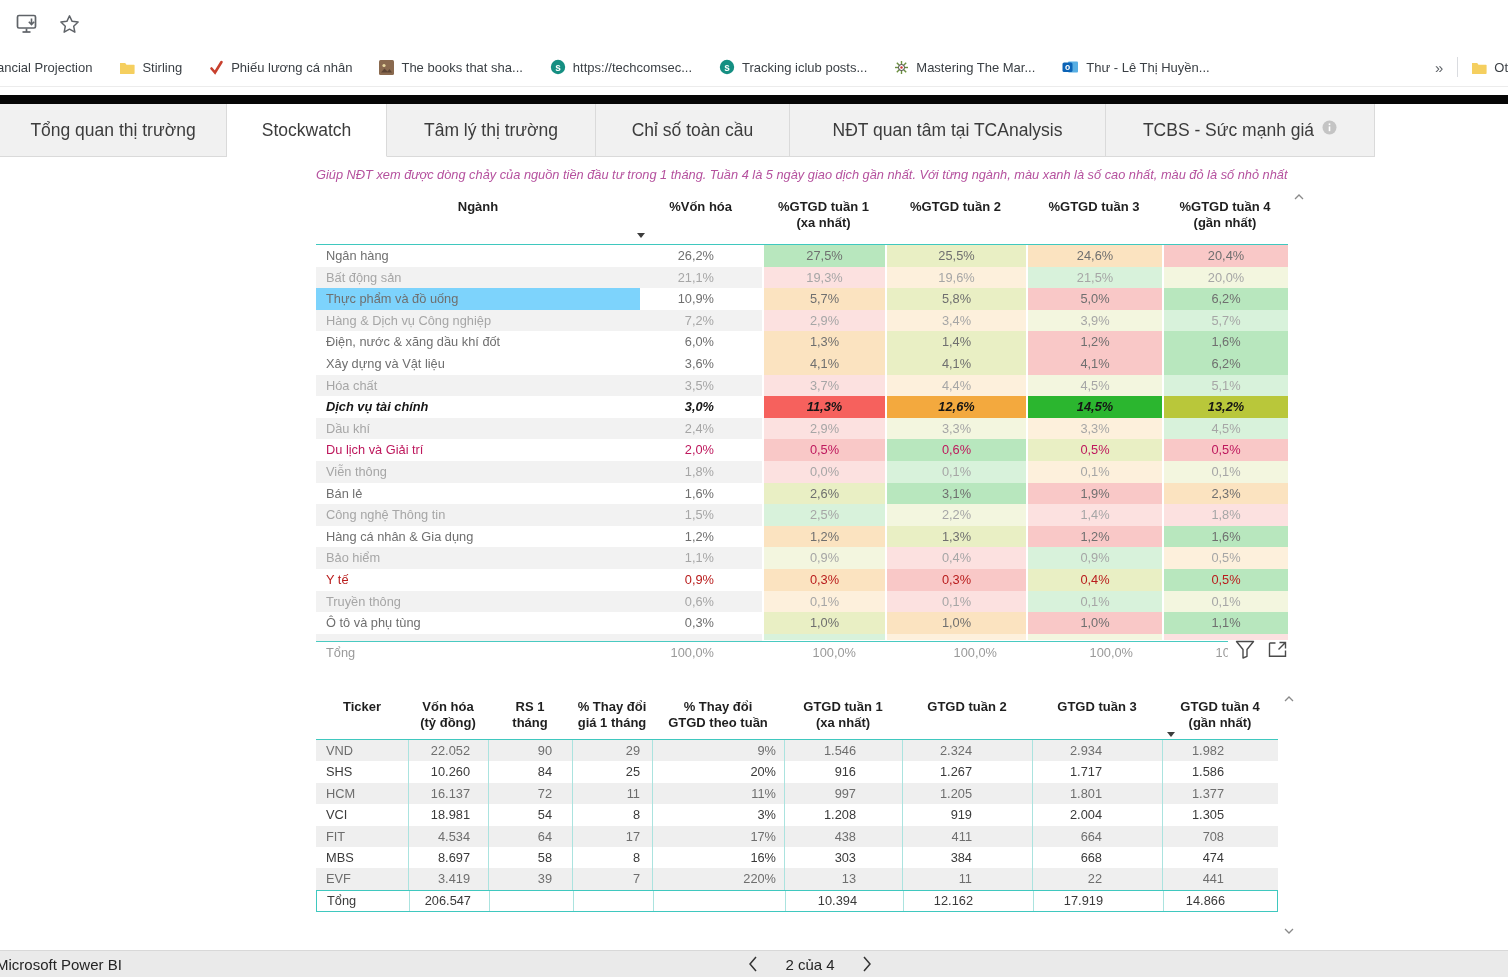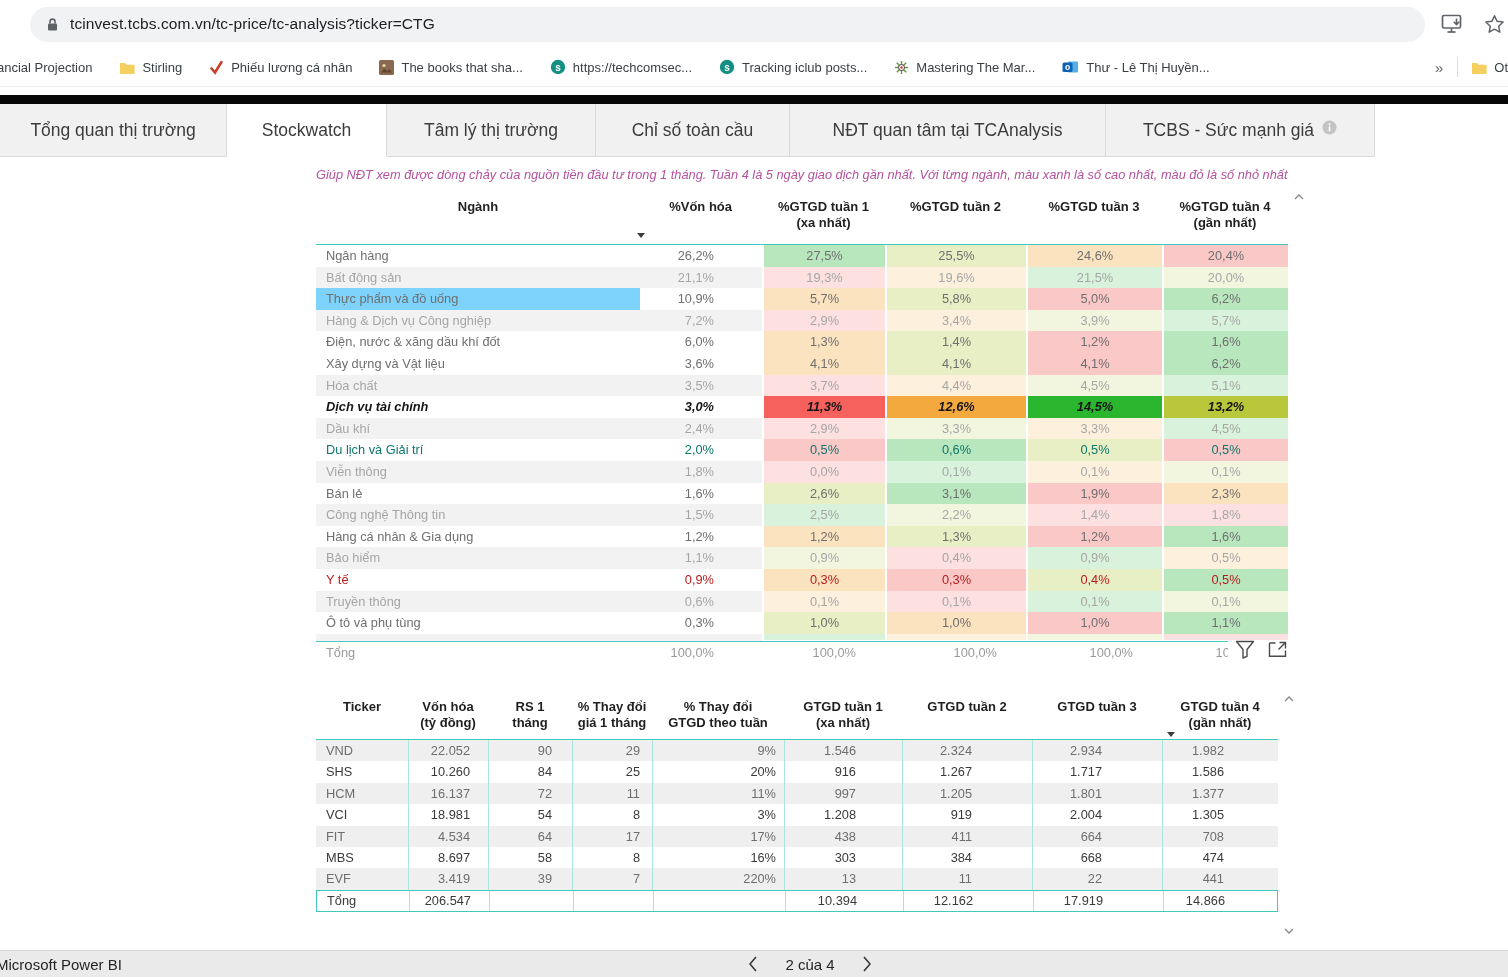--- a/index.html
+++ b/index.html
@@ -85,29 +85,20 @@
   .brand { margin-left:-4px; white-space:nowrap; }
   .pager { position:absolute; left:0; right:0; display:flex; justify-content:center; align-items:center; gap:27px; padding-left:112px; }
   .pager .pg { font-size:15px; color:#252525; }
   .pgbtn { display:flex; align-items:center; cursor:pointer; }
 </style>
 </head>
 <body>
 
 <div class="chrome">
   <div class="urlrow">
-    <div class="urlpill">
-      <span class="chromeicon">
-        <svg width="13" height="15" viewBox="0 0 13 15">
-            <rect x="2" y="6.5" width="9" height="7" rx="1.2" fill="#5f6368"></rect>
-            <path d="M4 6.5V4.6a2.5 2.5 0 0 1 5 0v1.9" stroke="#5f6368" stroke-width="1.6" fill="none"></path>
-          </svg>
-      </span>
-      <span class="urltext">tcinvest.tcbs.com.vn/tc-price/tc-analysis?ticker=CTG</span>
-    </div>
     <span class="chromeicon ci-send">
       <svg width="23" height="20" viewBox="0 0 23 20">
           <rect x="1.5" y="1.5" width="18" height="12.5" rx="1.5" stroke="#5f6368" stroke-width="1.7" fill="none"></rect>
           <path d="M6.5 18h8" stroke="#5f6368" stroke-width="1.7"></path>
           <path d="M10.5 14.5V18" stroke="#5f6368" stroke-width="1.7"></path>
           <path d="M15.5 4.5v5.5M12.8 7.8l2.7 2.7 2.7-2.7" stroke="#5f6368" stroke-width="1.6" fill="none"></path>
         </svg>
     </span>
     <span class="chromeicon ci-star">
       <svg width="21" height="21" viewBox="0 0 20 20">
@@ -319,21 +310,21 @@
           <div class="cell-heat" style="background: rgb(185, 199, 58);">13,2%</div>
         </div>
         <div class="t1grid t1row" style="color: rgb(166, 166, 166);">
           <div class="cell-name" style="background: rgb(242, 242, 242);">Dầu khí</div>
           <div class="cell-cap" style="background: rgb(242, 242, 242);">2,4%</div>
           <div class="cell-heat" style="background: rgb(252, 225, 224);">2,9%</div>
           <div class="cell-heat" style="background: rgb(243, 246, 223);">3,3%</div>
           <div class="cell-heat" style="background: rgb(253, 240, 220);">3,3%</div>
           <div class="cell-heat" style="background: rgb(216, 242, 219);">4,5%</div>
         </div>
-        <div class="t1grid t1row" style="color: #0f766e;">
+        <div class="t1grid t1row" style="color: #be185d;">
           <div class="cell-name" style="background: rgb(255, 255, 255);">Du lịch và Giải trí</div>
           <div class="cell-cap" style="background: rgb(255, 255, 255);">2,0%</div>
           <div class="cell-heat" style="background: rgb(249, 200, 199);">0,5%</div>
           <div class="cell-heat" style="background: rgb(184, 231, 190);">0,6%</div>
           <div class="cell-heat" style="background: rgb(233, 239, 196);">0,5%</div>
           <div class="cell-heat" style="background: rgb(249, 200, 199);">0,5%</div>
         </div>
         <div class="t1grid t1row" style="color: rgb(166, 166, 166);">
           <div class="cell-name" style="background: rgb(242, 242, 242);">Viễn thông</div>
           <div class="cell-cap" style="background: rgb(242, 242, 242);">1,8%</div>

